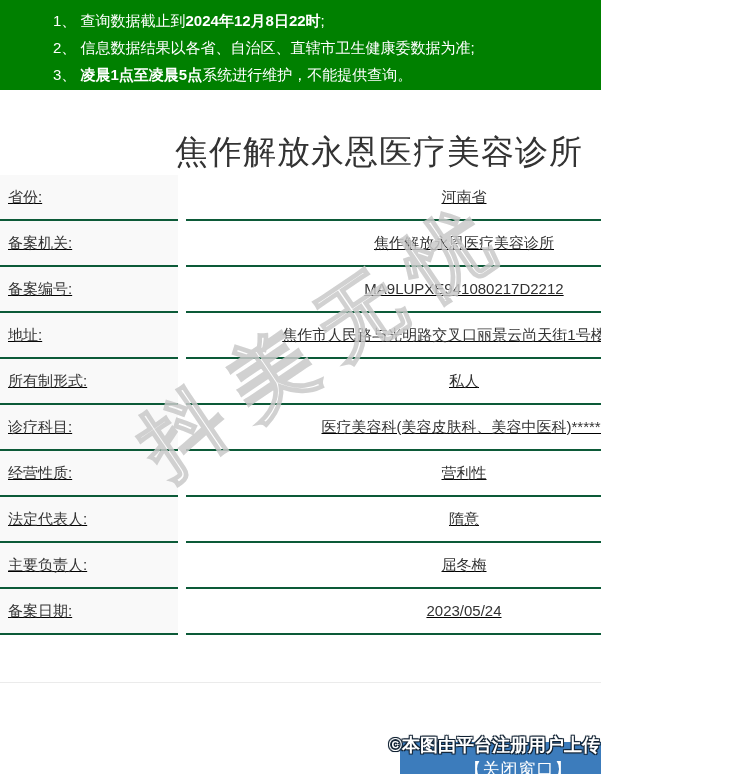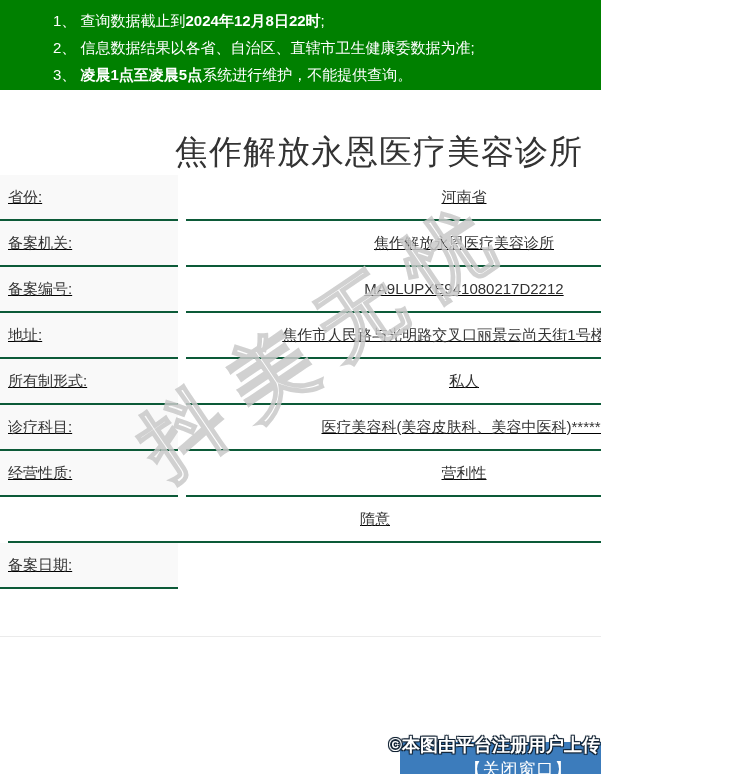--- a/index.html
+++ b/index.html
@@ -100,28 +100,35 @@
     </div>
 
     <div class="row">
       <div class="cell label">经营性质:</div>
       <div class="cell-gap"></div>
       <div class="cell value">营利性</div>
     </div>
 
 
     <div class="row">
+      <div class="cell label">法定代表人:</div>
       <div class="cell-gap"></div>
       <div class="cell value">隋意</div>
     </div>
 
+    <div class="row">
+      <div class="cell label">主要负责人:</div>
+      <div class="cell-gap"></div>
+      <div class="cell value">屈冬梅</div>
+    </div>
 
     <div class="row">
       <div class="cell label">备案日期:</div>
       <div class="cell-gap"></div>
+      <div class="cell value">2023/05/24</div>
     </div>
   </div>
 
   <div class="footer-divider"></div>
 
   <button class="close-button">【关闭窗口】</button>
 
   <div class="watermark">抖美无忧</div>
 
   <div class="copyright">©本图由平台注册用户上传</div>

